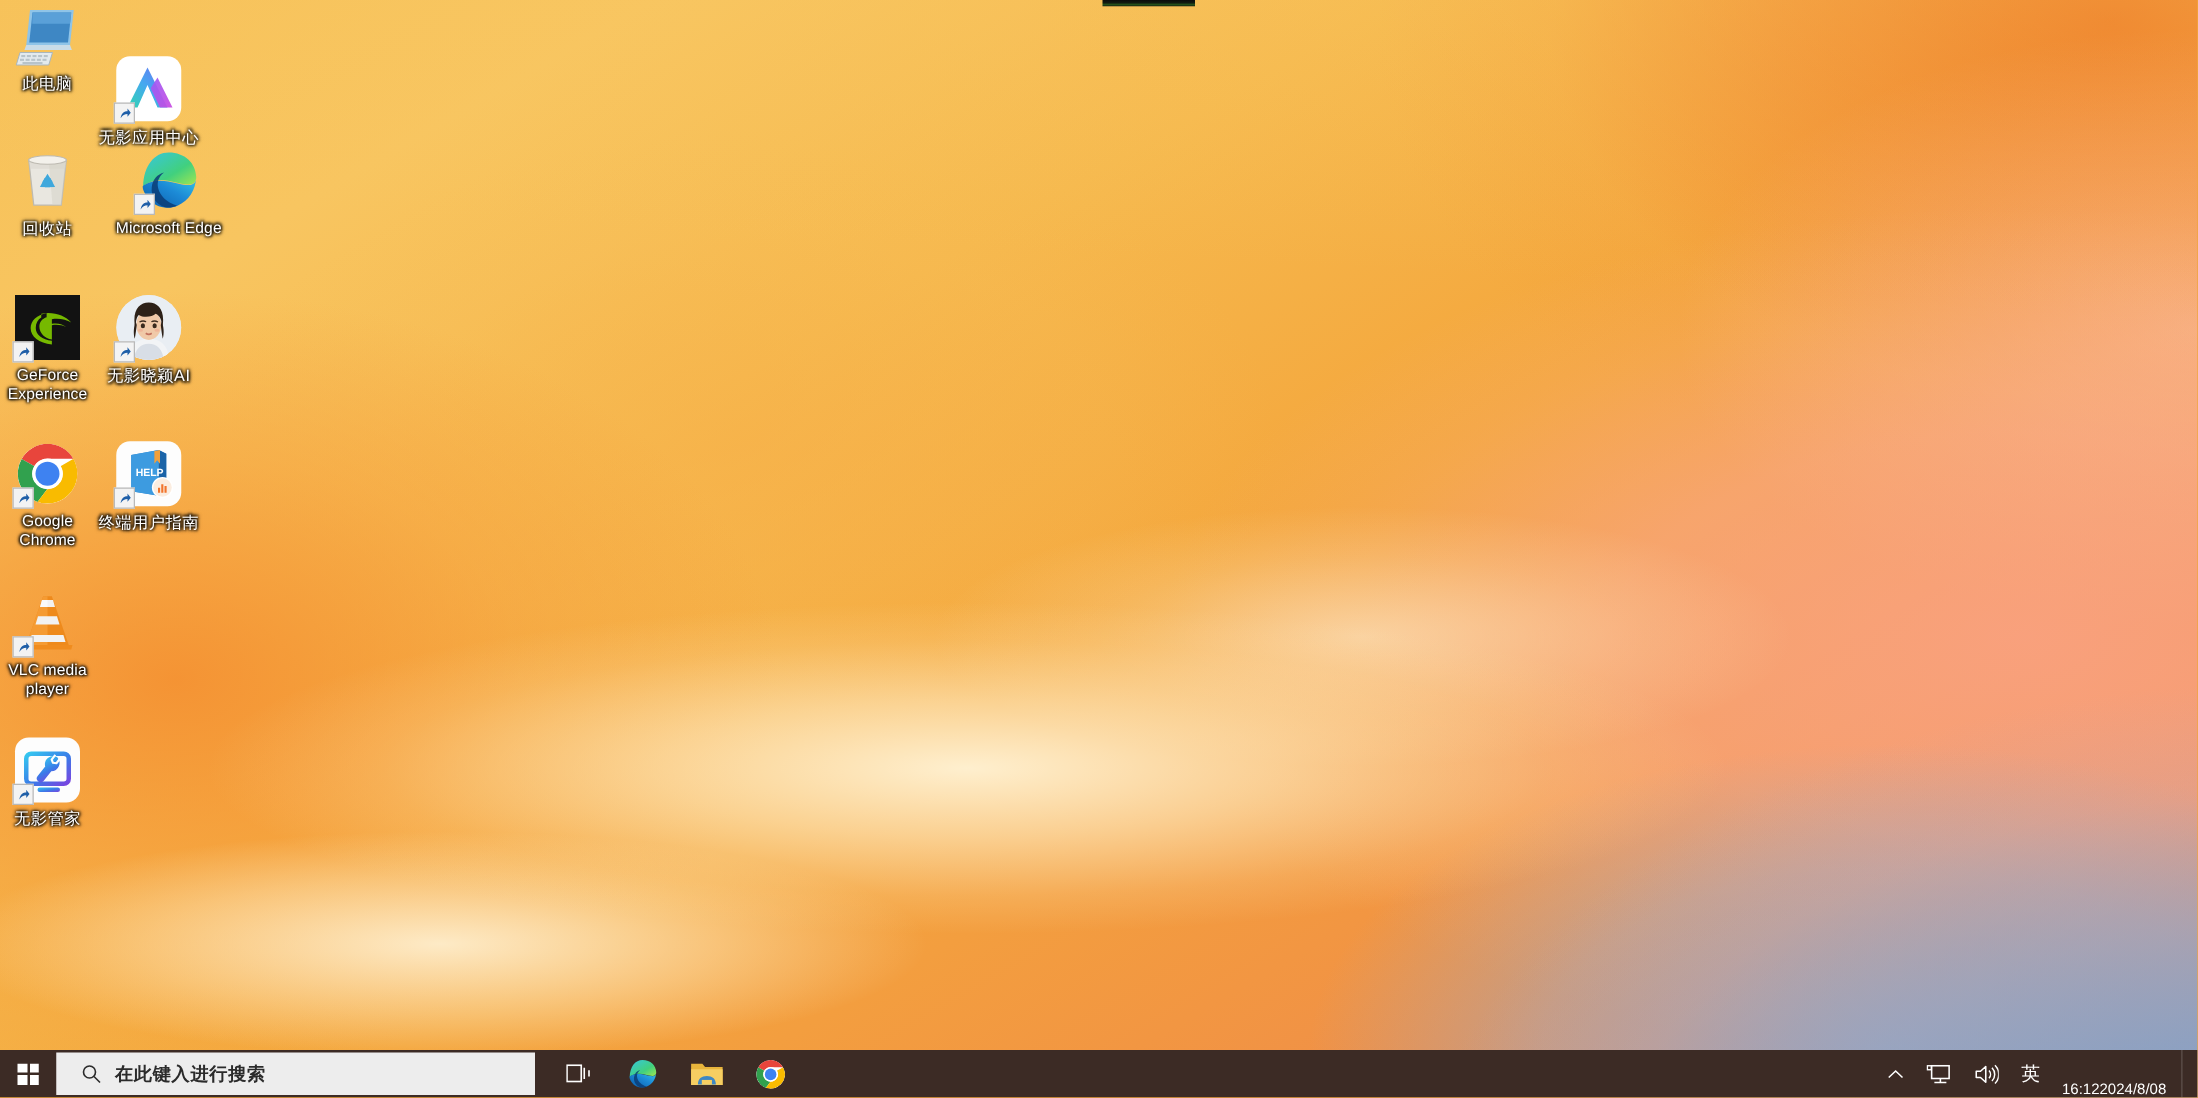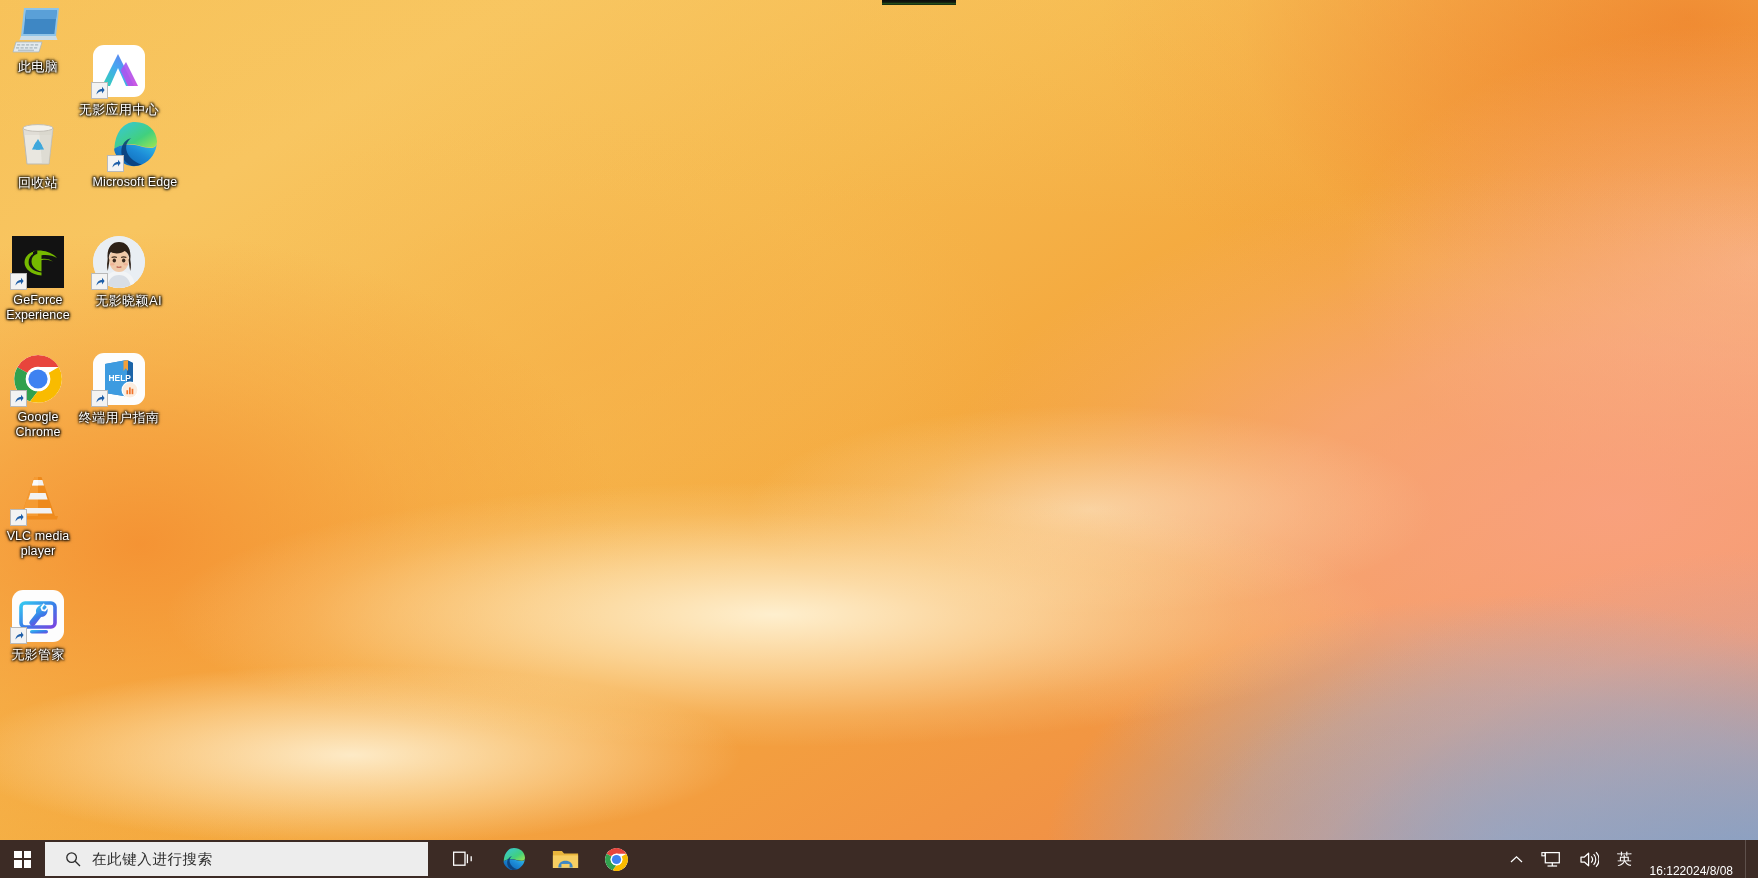--- a/index.html
+++ b/index.html
@@ -95,21 +95,21 @@
   .win-logo { width:17px; height:17px; display:grid; grid-template-columns:1fr 1fr; grid-template-rows:1fr 1fr; gap:2px; }
   .win-logo i { background:#ffffff; display:block; }
 
   #search-box {
     width:383px; margin:2px 0 2px 0;
     background:#EDEDED;
     display:flex; align-items:center; gap:11px;
     padding-left:20px; cursor:text;
   }
   #search-box .mag { width:16px; height:16px; flex:none; }
-  #search-placeholder { font-size:14.5px; color:#2b2b2b; letter-spacing:.6px; }
+  #search-placeholder { font-size:14.5px; color:#2b2b2b; letter-spacing:.6px;font-weight:bold; }
 
   #taskbar-apps { display:flex; align-items:center; padding-left:14px; gap:9px; }
   .tb-btn {
     width:42px; height:38px; display:flex; align-items:center; justify-content:center; cursor:default;
   }
 
   #tray {
     margin-left:auto; display:flex; align-items:center; padding-right:6px; gap:0px;
   }
   .tray-btn { height:38px; display:flex; align-items:center; justify-content:center; padding:0 9px; cursor:default; }
@@ -241,21 +241,21 @@
       </div>
       <div class="shortcut">
         <svg viewBox="0 0 12 12">
             <path d="M2.5 9.5 C3 5.5 5.5 4 8 4 L8 1.8 L10.6 5.1 L8 8.4 L8 6.2 C5.8 6.2 4 7.2 2.5 9.5 Z" fill="#1f5fa8"></path>
           </svg>
       </div>
     </div>
     <div class="icon-label">GeForce Experience</div>
   </div>
 
-  <div class="icon-cell" style="left:76px; top:236px;text-align:right;">
+  <div class="icon-cell" style="left:76px; top:236px;">
     <div class="icon-art">
       <div style="width:52px;height:52px;border-radius:50%;overflow:hidden;background:#E7EDF2;position:relative;">
         <svg viewBox="0 0 52 52" width="52" height="52">
           <circle cx="26" cy="26" r="26" fill="#E9EEF3"></circle>
           <path d="M10 52 C10 40 17 35 26 35 C35 35 42 40 42 52 Z" fill="#F2F4F6"></path>
           <path d="M14 52 C15 43 19.5 39 26 39 C32.5 39 37 43 38 52 Z" fill="#D8DEE6"></path>
           <ellipse cx="26" cy="24" rx="10" ry="12" fill="#F0C9A8"></ellipse>
           <path d="M14.5 20 C14.5 10.5 19.5 6 26 6 C32.5 6 37.5 10.5 37.5 20 C37.5 23 37 25 36.5 26 C36.8 20.5 35 16.5 31.5 15 C29 17.5 22 18.5 18 16 C16 18 15.5 22 15.5 26 C15 25 14.5 23 14.5 20 Z" fill="#2D2118"></path>
           <path d="M15.5 21 C14 25 13.5 31 14.8 35 C15.6 31 16 27 16.4 24 Z" fill="#2D2118"></path>
           <path d="M36.4 21 C38 25 38.5 31 37.2 35 C36.4 31 36 27 35.6 24 Z" fill="#2D2118"></path>

